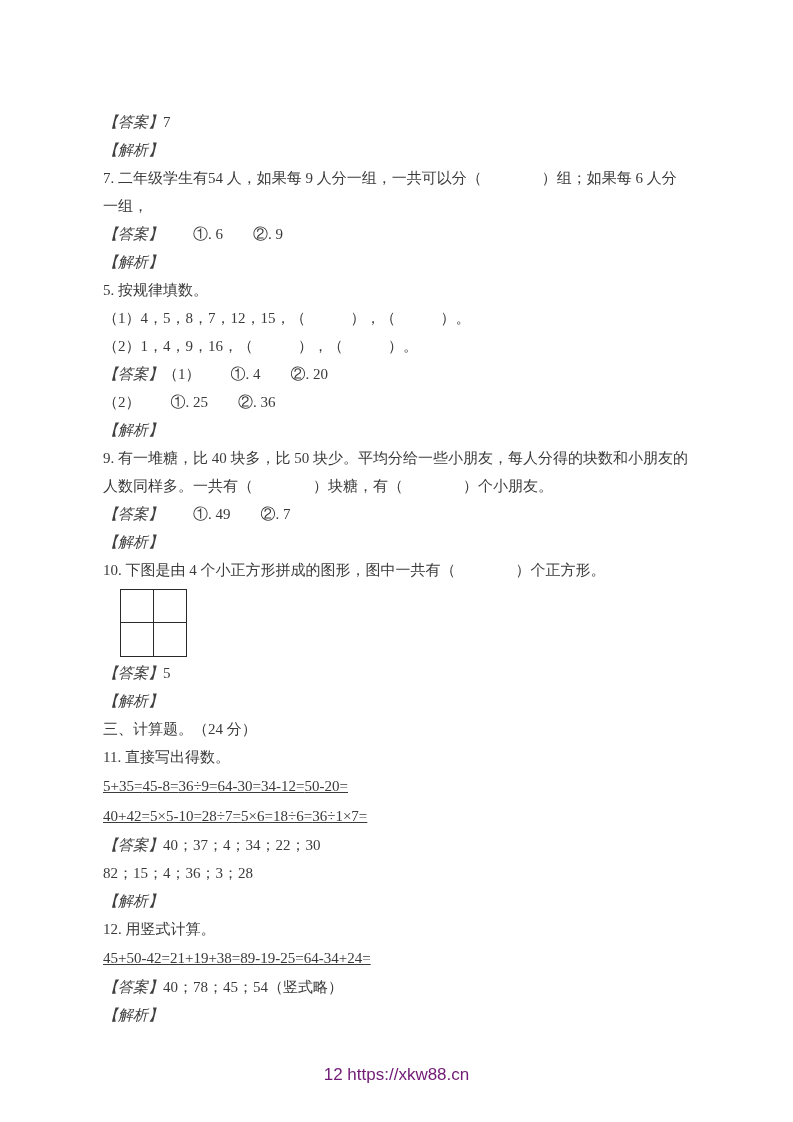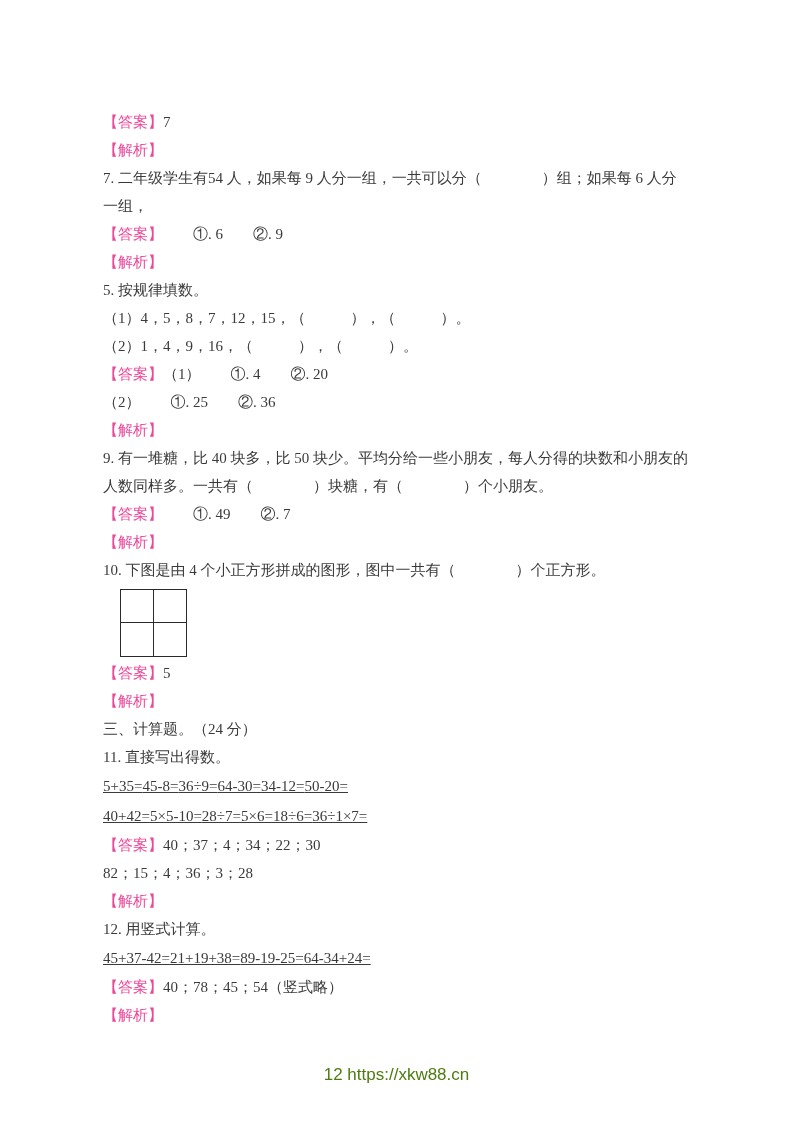--- a/index.html
+++ b/index.html
@@ -15,21 +15,21 @@
     color: #3a3a3a;
     overflow: hidden;
   }
   .content {
     position: absolute;
     left: 103px;
     top: 108px;
     width: 587px;
   }
   .line { white-space: pre-wrap; }
-  .marker { color: #ec4899; }
+  .marker { color: #404040; font-style: italic; }
   .eq-row {
     display: flex;
     line-height: 30px;
     white-space: pre;
     text-decoration: underline;
   }
   .eq-row-narrow { width: 487px; }
   .grid-figure {
     width: 67px;
     height: 68px;
@@ -45,21 +45,21 @@
   .grid-figure .cell-bl { border-right: 1px solid #2a2a2a; }
   .footer {
     position: absolute;
     top: 1063px;
     left: 0;
     width: 100%;
     text-align: center;
     font-family: "Liberation Sans", "DejaVu Sans", sans-serif;
     font-size: 17px;
     line-height: 24px;
-    color: #4d7c0f;
+    color: #701a75;
   }
 </style>
 </head>
 <body>
 
 <div class="page">
   <main class="content">
 
     <div class="line"><span class="marker">【答案】</span><span>7</span></div>
 
@@ -122,21 +122,21 @@
     </div>
 
     <div class="line"><span class="marker">【答案】</span><span>40；37；4；34；22；30</span></div>
     <div class="line"><span>82；15；4；36；3；28</span></div>
 
     <div class="line"><span class="marker">【解析】</span></div>
 
     <div class="line">12. 用竖式计算。</div>
 
     <div class="eq-row eq-row-narrow">
-      <span>45+37-42=</span>
+      <span>45+50-42=</span>
       <span>21+19+38=</span>
       <span>89-19-25=</span>
       <span>64-34+24=</span>
     </div>
 
     <div class="line"><span class="marker">【答案】</span><span>40；78；45；54（竖式略）</span></div>
 
     <div class="line"><span class="marker">【解析】</span></div>
 
   </main>

